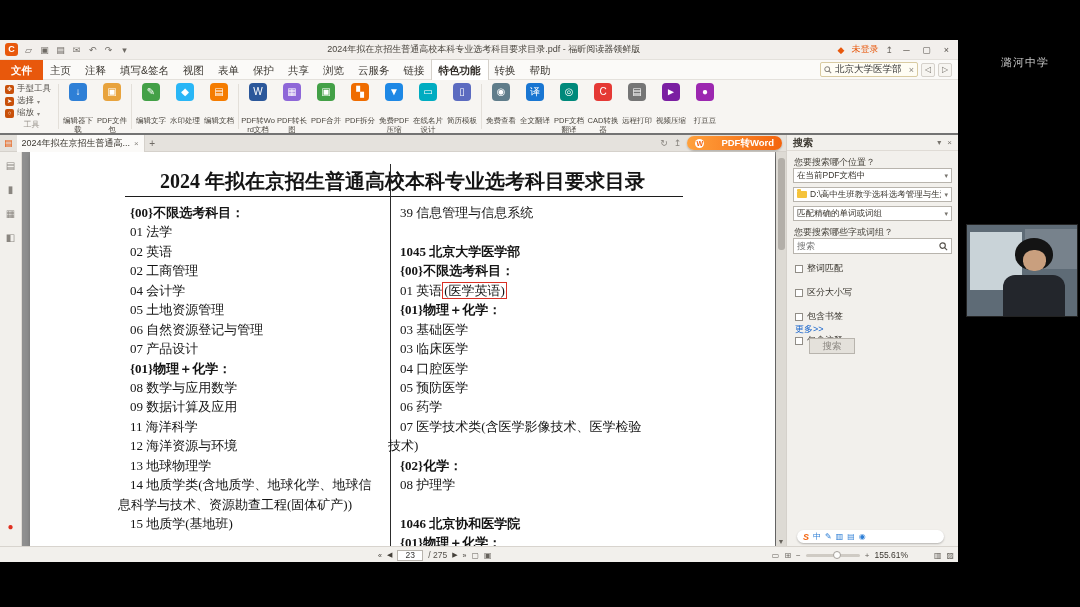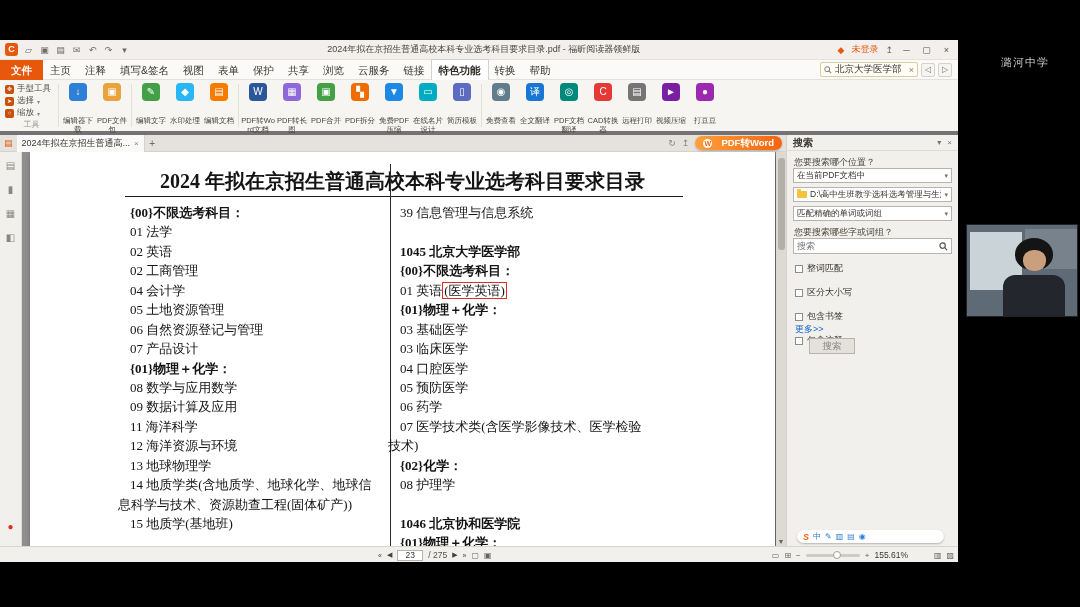--- a/index.html
+++ b/index.html
@@ -34,21 +34,21 @@
   .menu-right { margin-left:auto; display:flex; align-items:center; gap:3px; padding-right:6px; }
   .msearch { display:flex; align-items:center; gap:3px; width:98px; height:15px; background:#FFFDF4;
              border:1px solid #D9CBA2; border-radius:2px; font-size:9.5px; padding:0 3px; }
   .msearch input { flex:1; min-width:0; border:0; outline:0; background:transparent; font-size:9.5px; color:#333; }
   .mclear { color:#8A8680; font-size:9px; }
   .navsq { width:14px; height:14px; border:1px solid #D5D1CB; background:#F7F5F1; border-radius:2px;
            font-size:8px; color:#77736D; text-align:center; line-height:12px; }
 
   
   .ribbon { position:absolute; top:40px; left:0; right:0; height:55px; background:#F7F5F2;
-            border-bottom:4px solid #737373; display:flex; }
+            border-bottom:2px solid #737373; display:flex; }
   .rtools { width:58px; padding:3px 0 2px 5px; display:flex; flex-direction:column; }
   .trow { display:flex; align-items:center; gap:3px; height:12px; font-size:8.5px; color:#504C46; }
   .tico { width:9px; height:9px; border-radius:2px; background:#C8500A; color:#fff; font-size:6px;
           line-height:9px; text-align:center; flex:none; }
   .tdrop { color:#8A8680; font-size:6px; }
   .grouplabel { margin-top:auto; text-align:center; font-size:8px; color:#9B968F; padding-bottom:1px; }
   .rsep { width:1px; background:#E3DFD9; margin:4px 0; }
   .rgroups { display:flex; flex:1; }
   .rgroup { display:flex; flex-direction:column; padding:2px 2px 2px; }
   .rrow { display:flex; }
@@ -63,21 +63,21 @@
             border-bottom:1px solid #D5D1CB; display:flex; align-items:center; }
   .tb-docicon { color:#E8580C; font-size:9px; padding:0 4px; }
   .doctab { display:flex; align-items:center; gap:4px; height:17px; background:#FBFAF8;
             border-right:1px solid #D5D1CB; padding:0 5px; font-size:9px; color:#3A362F; }
   .doctab .txt { max-width:112px; white-space:nowrap; overflow:hidden; }
   .tabx { color:#8A8680; font-size:8px; }
   .newtab { width:15px; text-align:center; color:#6E6A64; font-size:10px; }
   .tabbar-right { margin-left:auto; display:flex; align-items:center; gap:6px; padding-right:4px; }
   .graysm { color:#8A8680; font-size:9px; }
   .pdf2word { height:14px; border-radius:8px; background:linear-gradient(90deg,#FFA13C,#F4640E);
-              color:#fff; font-size:9.5px; font-weight:bold; display:flex; align-items:center; gap:9px;
+              color:#fff; font-size:9.5px; font-weight:bold; display:flex; align-items:center; gap:17px;
               padding:0 8px; box-shadow:0 1px 2px rgba(0,0,0,.25); }
   .flame { width:9px; height:9px; border-radius:50%; background:#fff; color:#F4640E; font-size:7px;
            font-weight:bold; line-height:9px; text-align:center; }
 
   
   .sidebar { position:absolute; top:112px; left:0; width:22px; height:394px; background:#F2F0EC;
              border-right:1px solid #DFDBD5; display:flex; flex-direction:column; align-items:center;
              padding:8px 0 14px; gap:13px; }
   .sic { font-size:10px; }
   .sbottom { margin-top:auto; }

